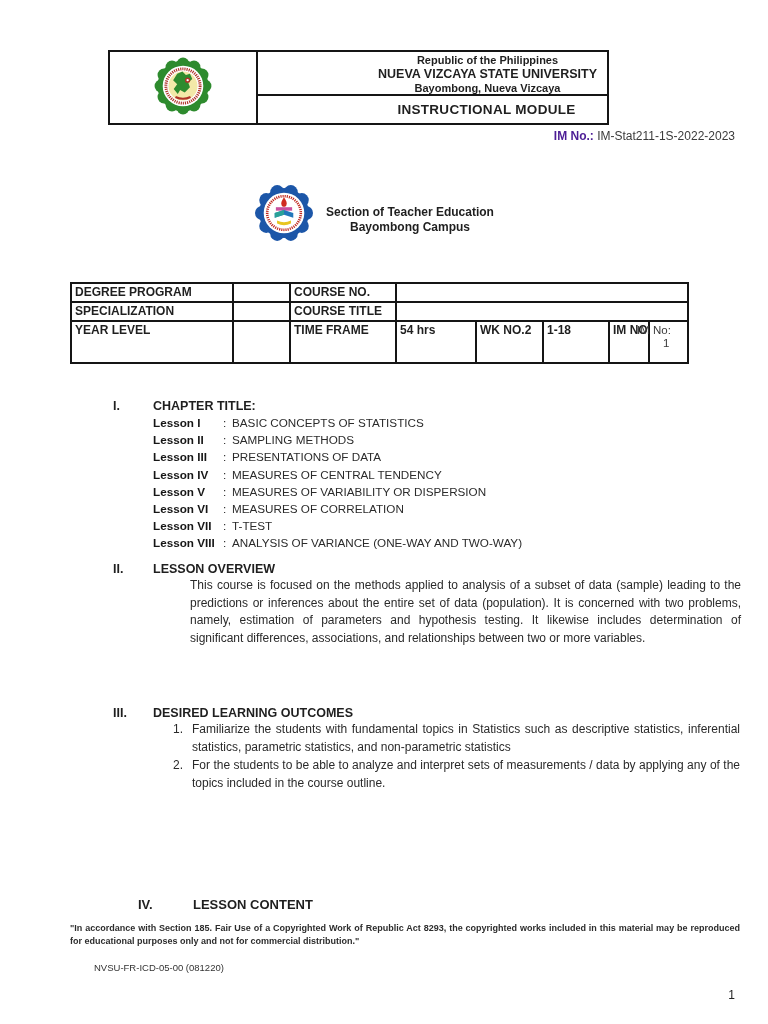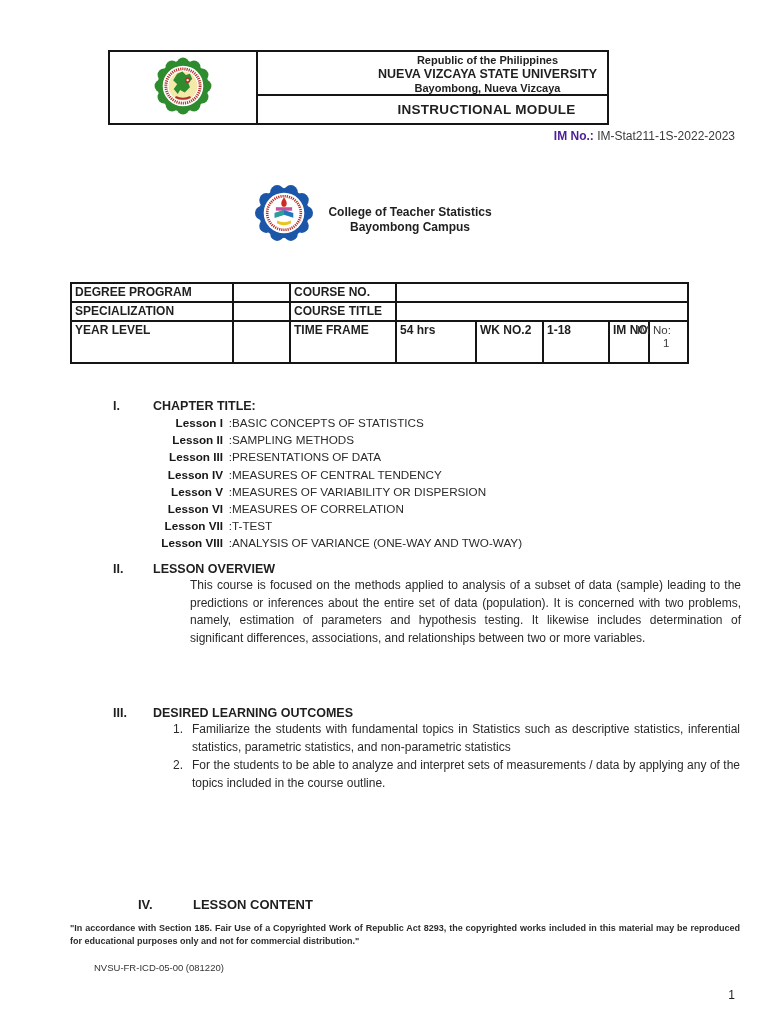--- a/index.html
+++ b/index.html
@@ -31,21 +31,21 @@
   tr.r1 td,tr.r2 td{height:19px;}
   tr.r3 td{height:42px;}
   td.ctr{text-align:left;}
   .im-note{position:absolute;left:567px;top:42px;width:54px;font-weight:normal;font-size:11.5px;line-height:13px;color:#3a3a3a;}
   .im-note .num{display:block;text-indent:26px;}
 
   
   .sec{position:absolute;left:113px;width:630px;font-size:12px;}
   .sec-head{display:flex;font-weight:bold;font-size:12.5px;}
   .sec-head .numeral{width:40px;flex:none;}
-  .lessons{margin-left:40px;margin-top:1px;text-align:right;}
+  .lessons{margin-left:40px;margin-top:1px;}
   .lesson-row{display:flex;line-height:17.2px;font-size:11.7px;color:#2b2b2b;}
   .lesson-row .llabel{width:70px;flex:none;font-weight:bold;color:#161616;}
   .lesson-row .lsep{width:9px;flex:none;}
   .para{margin-left:77px;width:551px;margin-top:1px;text-align:justify;font-size:12px;line-height:17.6px;color:#2a2a2a;}
   .outcomes{margin-left:60px;margin-top:1px;}
   .outcome{display:flex;line-height:17.5px;color:#2a2a2a;margin-bottom:1px;}
   .outcome .onum{width:19px;flex:none;}
   .outcome .otext{width:548px;text-align:justify;}
   .sec4{position:absolute;left:138px;top:897px;display:flex;font-weight:bold;font-size:13px;}
   .sec4 .numeral{width:55px;flex:none;}
@@ -123,21 +123,21 @@
       <circle cx="50" cy="50" r="29" fill="none" stroke="#c0281e" stroke-width="4.5" stroke-dasharray="2 1.7"></circle>
       <circle cx="50" cy="50" r="24" fill="#ffffff"></circle>
       <path d="M50,23 C46,29 44,33 46,37 C47,40 53,40 54,37 C56,33 54,29 50,23 Z" fill="#d02b20"></path>
       <rect x="36" y="40" width="28" height="6" fill="#c94f9e"></rect>
       <path d="M34,50 L50,45 L66,50 L66,58 L50,53 L34,58 Z" fill="#2277bb"></path>
       <path d="M34,50 L50,45 L50,53 L34,58 Z" fill="#2aa198"></path>
       <path d="M38,63 Q50,69 62,63 L62,68 Q50,74 38,68 Z" fill="#e8c520"></path>
     </svg>
   </div>
   <div class="college-text">
-    <div>College of Teacher Statistics</div>
+    <div>Section of Teacher Education</div>
     <div>Bayombong Campus</div>
   </div>
 
   <div class="info-wrap">
     <table class="it">
       <colgroup>
         <col style="width:162px">
           <col style="width:57px">
           <col style="width:106px">
           <col style="width:80px">

